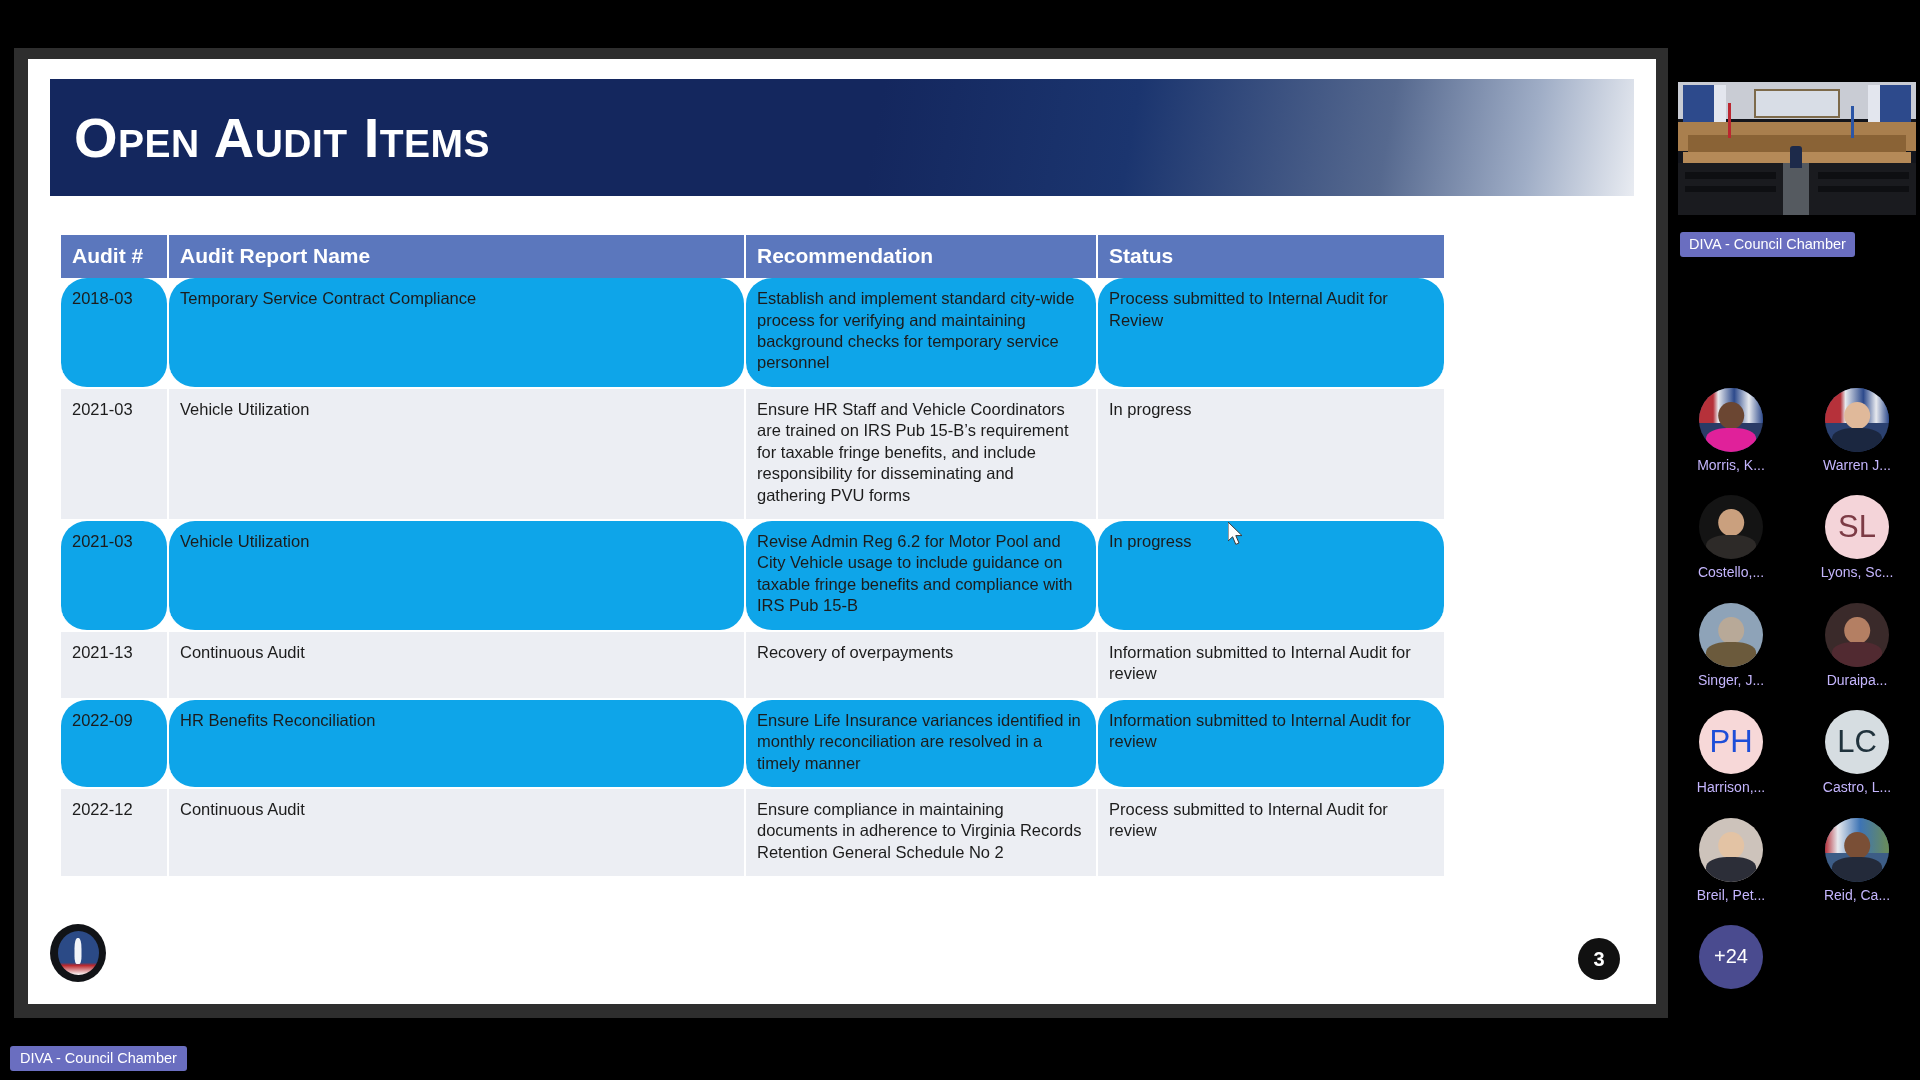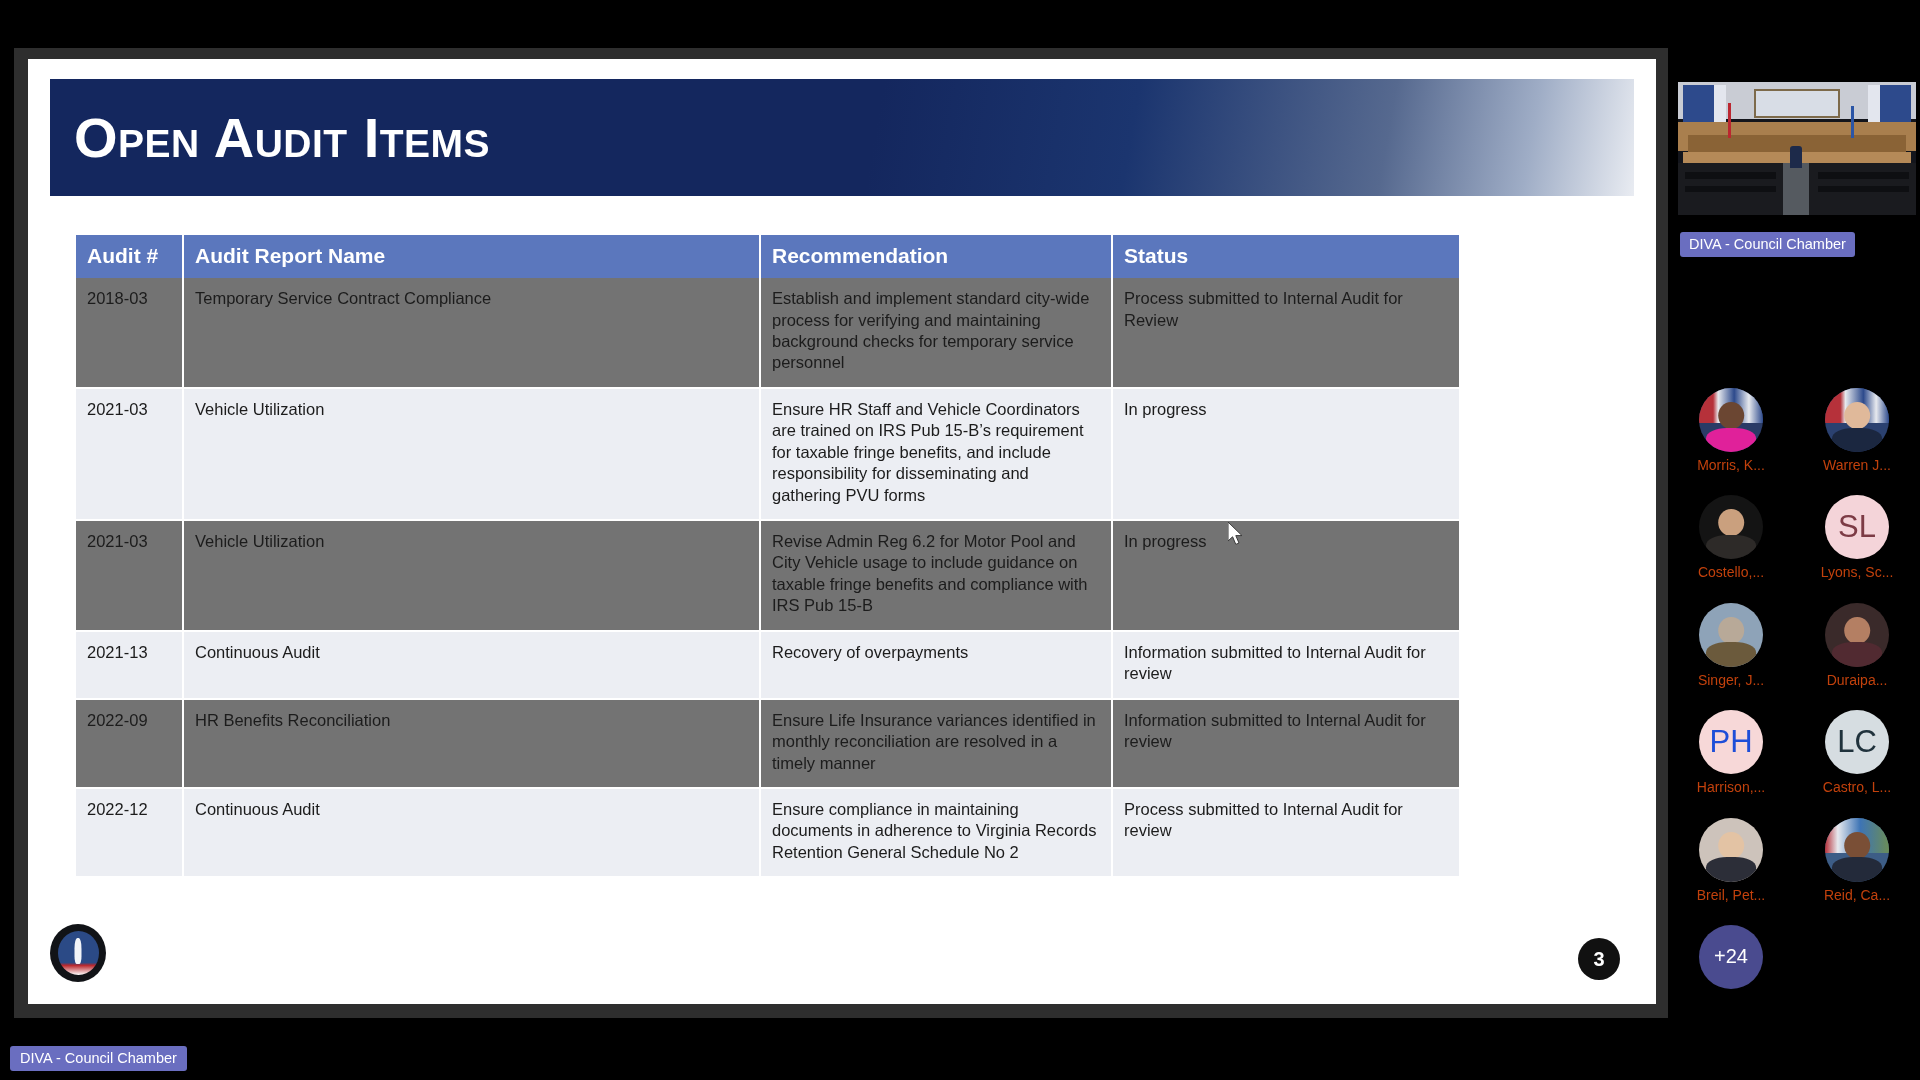--- a/index.html
+++ b/index.html
@@ -44,21 +44,21 @@
     font-weight: 700;
     font-variant: small-caps;
     letter-spacing: 0.5px;
     padding-left: 24px;
     white-space: nowrap;
   }
 
   
   .audit-table {
     position: absolute;
-    left: 48px; top: 176px;
+    left: 33px; top: 176px;
     width: 1345px;
     border-collapse: separate;
     border-spacing: 0;
     table-layout: fixed;
   }
   .audit-table th {
     background: #5b77bd;
     color: #ffffff;
     font-size: 21px;
     font-weight: bold;
@@ -73,21 +73,21 @@
     font-size: 16.5px;
     color: #1c1c1c;
     text-align: left;
     vertical-align: top;
     padding: 10px 11px 13px 11px;
     border-right: 2px solid #ffffff;
     border-bottom: 2px solid #ffffff;
     line-height: 1.30;
   }
   .audit-table td:last-child { border-right: none; }
-  .audit-table tr.band-a td { background: #737373; }
+  .audit-table tr.band-a td { background: #0ea5e9; border-radius: 26px; }
   .audit-table tr.band-b td { background: #eceef3; }
 
   .col-num    { width: 108px; }
   .col-name   { width: 577px; }
   .col-rec    { width: 352px; }
   .col-status { width: 346px; }
 
   
   .seal {
     position: absolute;
@@ -199,21 +199,21 @@
     display: flex; align-items: center; justify-content: center;
     font-size: 31px; font-weight: 500;
   }
   .avatar .ph-top  { position:absolute; left:0; top:0; width:100%; height:55%; }
   .avatar .ph-head { position:absolute; left:50%; top:22%; width:40%; height:42%;
                      transform:translateX(-50%); border-radius:50%; }
   .avatar .ph-body { position:absolute; left:50%; bottom:0; width:78%; height:38%;
                      transform:translateX(-50%); border-radius:42% 42% 0 0; }
   .tile-name {
     margin-top: 6px;
-    color: #c2410c;
+    color: #c4b5fd;
     font-size: 14px;
     line-height: 1.1;
     text-align: center;
     white-space: nowrap;
   }
   .more-badge {
     width: 64px; height: 64px; border-radius: 50%;
     background: #4a4b8f; color: #ffffff;
     display: flex; align-items: center; justify-content: center;
     font-size: 20px;

